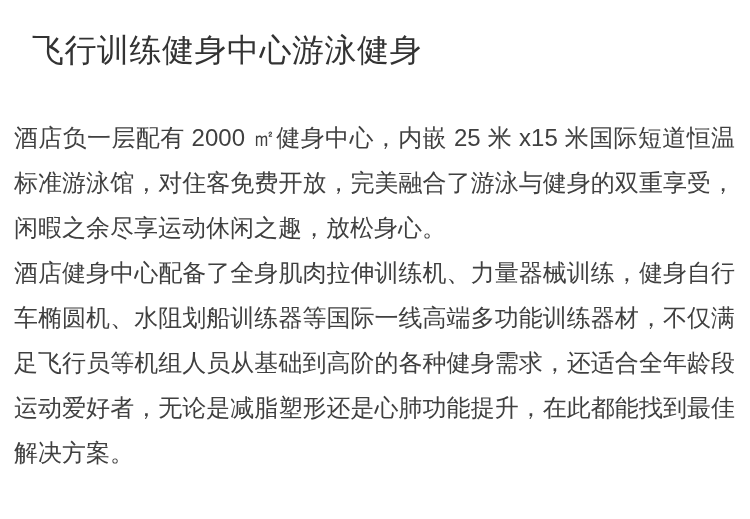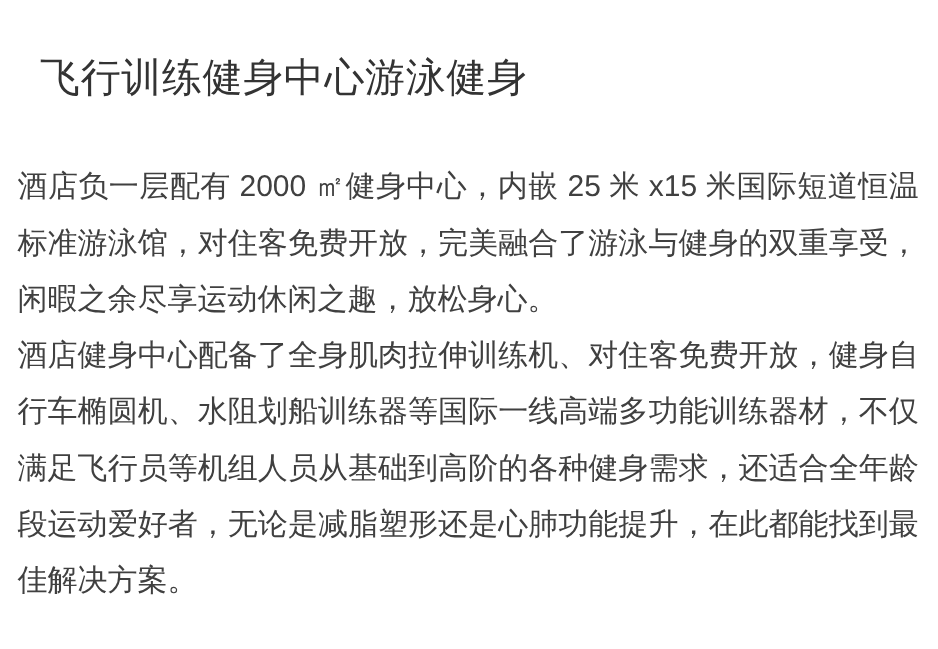--- a/index.html
+++ b/index.html
@@ -17,21 +17,21 @@
     box-sizing: border-box;
     width: 750px;
     height: 519px;
     padding: 25px 15px 0 12px;
     background: #ffffff;
   }
   .title-row {
     display: flex;
     align-items: flex-end;
     height: 50px;
-    margin: 12px 0 40px 0;
+    margin: 0 0 40px 0;
   }
   .accent-bar {
     flex: 0 0 5px;
     width: 5px;
     background: #4a7cba;
   }
   .page-title {
     margin: 0;
     padding-left: 15px;
     font-size: 32px;
@@ -59,16 +59,16 @@
 
 <div class="article">
 
   <div class="title-row">
     <span class="accent-bar"></span>
     <h1 class="page-title">飞行训练健身中心游泳健身</h1>
   </div>
 
   <div class="content">
     <p>酒店负一层配有 2000 ㎡健身中心，内嵌 25 米 x15 米国际短道恒温标准游泳馆，对住客免费开放，完美融合了游泳与健身的双重享受，闲暇之余尽享运动休闲之趣，放松身心。</p>
-    <p>酒店健身中心配备了全身肌肉拉伸训练机、对住客免费开放，健身自行车椭圆机、水阻划船训练器等国际一线高端多功能训练器材，不仅满足飞行员等机组人员从基础到高阶的各种健身需求，还适合全年龄段运动爱好者，无论是减脂塑形还是心肺功能提升，在此都能找到最佳解决方案。</p>
+    <p>酒店健身中心配备了全身肌肉拉伸训练机、力量器械训练，健身自行车椭圆机、水阻划船训练器等国际一线高端多功能训练器材，不仅满足飞行员等机组人员从基础到高阶的各种健身需求，还适合全年龄段运动爱好者，无论是减脂塑形还是心肺功能提升，在此都能找到最佳解决方案。</p>
   </div>
 
 </div>
 
 </body></html>

